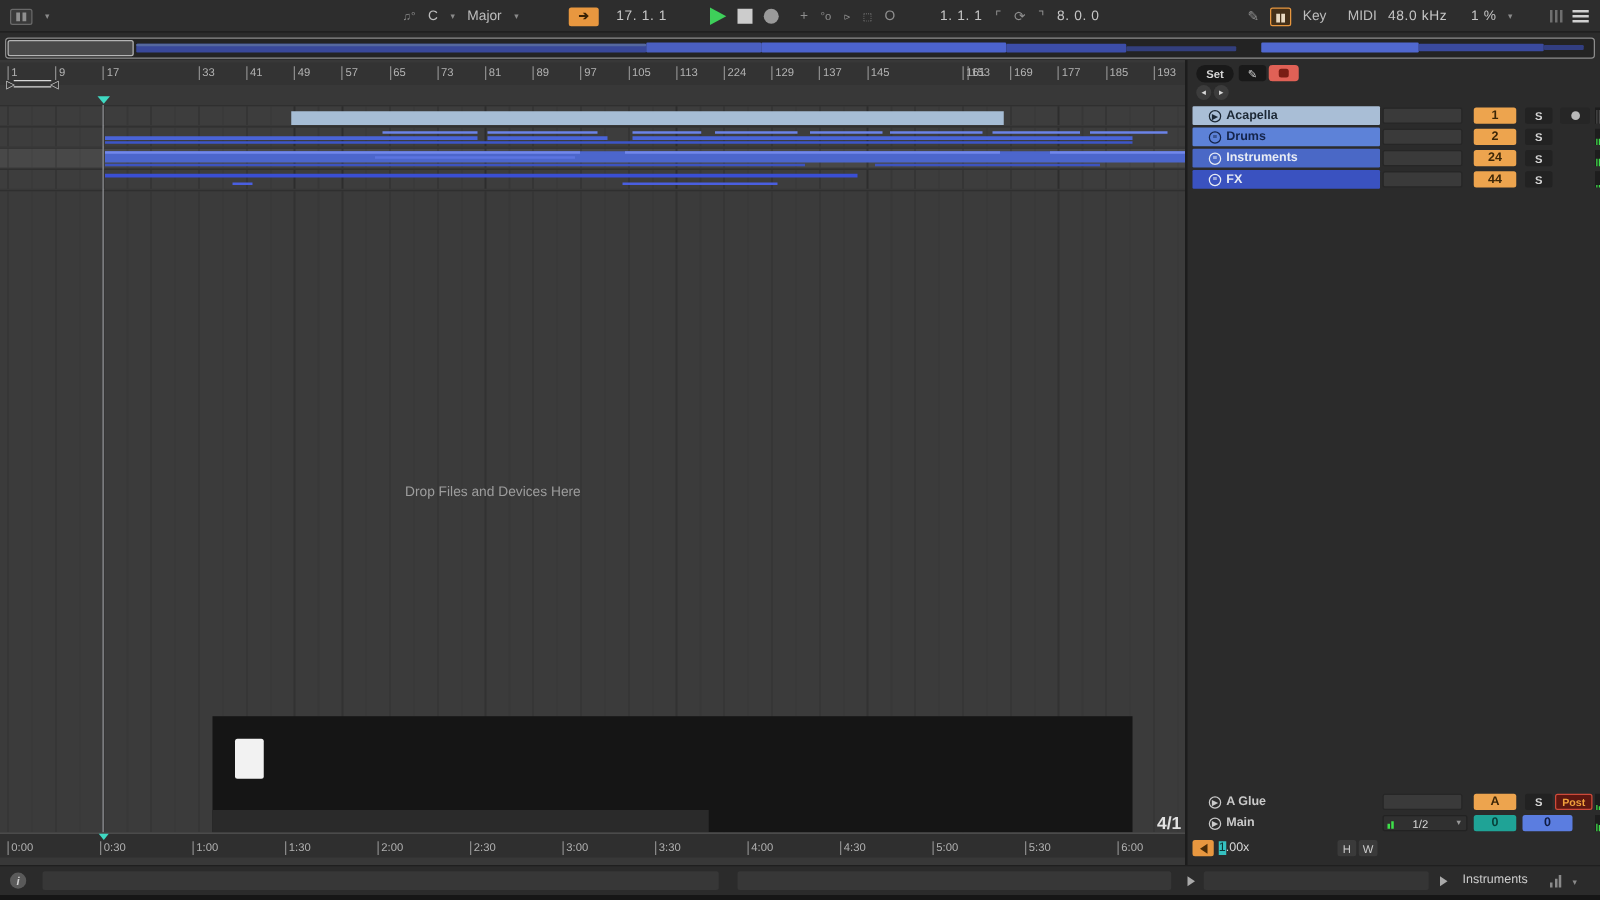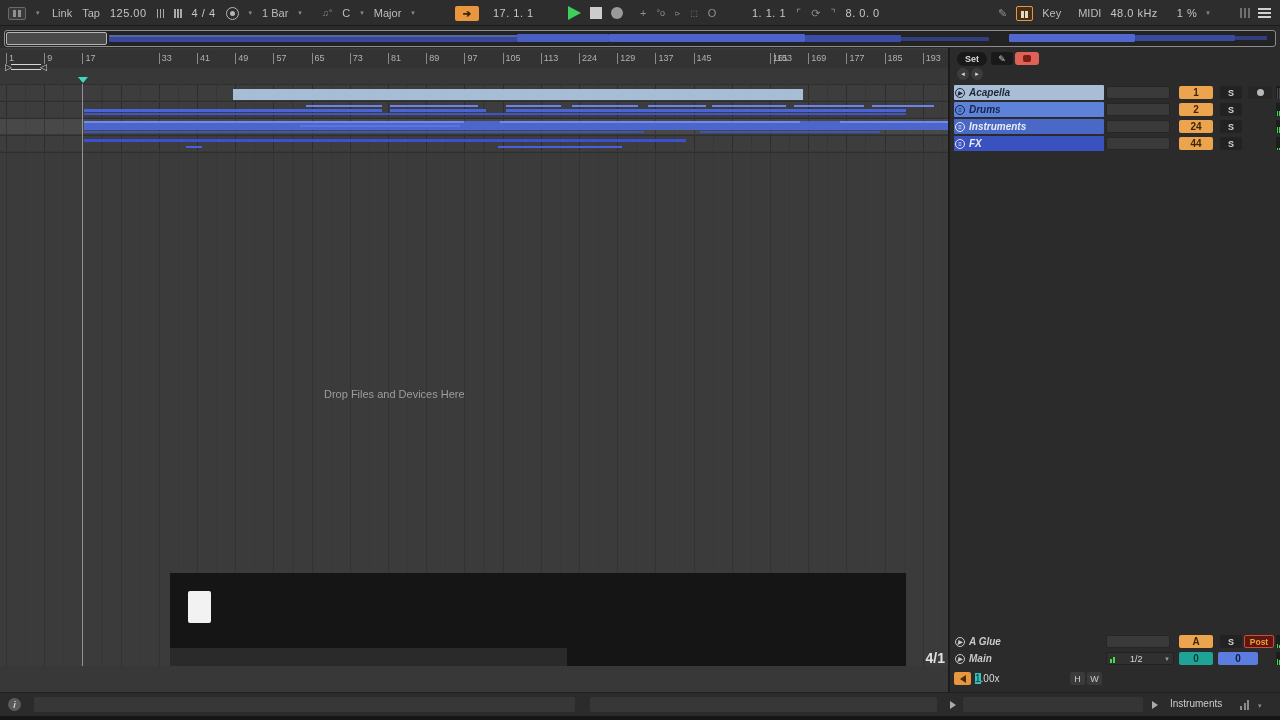--- a/index.html
+++ b/index.html
@@ -97,22 +97,22 @@
           border-radius:7px; padding:2px 8px; }
   .sqbtn { position:absolute; width:22px; height:13px; background:#191919; border-radius:3px;
            color:#cfcfcf; font-size:9px; display:flex; align-items:center; justify-content:center;}
   #red-btn { position:absolute; width:24px; height:13px; background:#e06156; border-radius:3px;
              display:flex; align-items:center; justify-content:center;}
   #red-btn i { width:8px; height:7px; background:#7a1d14; border-radius:2px; display:block;}
   .circbtn { position:absolute; width:12px; height:12px; border-radius:50%; background:#3c3c3c;
              color:#d8d8d8; font-size:7px; display:flex; align-items:center; justify-content:center;}
   .trow { position:absolute; left:0; width:332px; height:16px; }
   .tname { position:absolute; left:4px; top:0; width:150px; height:15px; border-radius:1px;
-           display:flex; align-items:center; gap:4px; padding-left:1px;
-           font-size:10px; font-weight:bold;font-style:italic; }
+           display:flex; align-items:center; gap:4px; padding-left:13px;
+           font-size:10px; font-weight:bold; }
   .foldicon { width:10px; height:10px; border:1px solid currentColor; border-radius:50%;
               font-size:6px; display:flex; align-items:center; justify-content:center; flex:none;}
   .graybox { position:absolute; left:156px; top:1px; width:64px; height:13px; background:#3a3a3a;
              border:1px solid #262626; border-radius:2px; }
   .numbox { position:absolute; left:229px; top:1px; width:34px; height:13px; background:#eda44e;
             color:#3c2607; font-size:10px; font-weight:bold; border-radius:2px;
             display:flex; align-items:center; justify-content:center; }
   .solobox { position:absolute; left:270px; top:1px; width:22px; height:13px; background:#222222;
              color:#d5d5d5; font-size:9px; font-weight:bold; border-radius:2px;
              display:flex; align-items:center; justify-content:center; }
@@ -167,42 +167,20 @@
 <div id="app">
 
   <div id="toolbar" class="abs">
     <div class="tgroup" style="left:8px;">
       <span class="winicon">
           <i></i>
           <i></i>
         </span>
       <span class="ddown">▾</span>
     </div>
-    <div class="tgroup" style="left:52px;">
-      <span class="tbtn">Link</span>
-      <span class="tbtn">Tap</span>
-      <span class="tnum">125.00</span>
-      <span class="nudge">
-          <i style="height:9px"></i>
-          <i style="height:9px"></i>
-          <i style="height:9px"></i>
-        </span>
-      <span class="nudge">
-          <i style="height:9px"></i>
-          <i style="height:9px"></i>
-          <i style="height:9px"></i>
-        </span>
-      <span class="tnum">4 / 4</span>
-      <span class="metro">
-          <i></i>
-        </span>
-      <span class="ddown">▾</span>
-      <span class="tbtn">1 Bar</span>
-      <span class="ddown">▾</span>
-    </div>
     <div class="tgroup" style="left:322px;">
       <span class="ghost" style="font-size:9px">♫°</span>
       <span class="tbtn">C</span>
       <span class="ddown">▾</span>
       <span class="tbtn">Major</span>
       <span class="ddown">▾</span>
     </div>
     <div class="tgroup" style="left:455px; gap:14px;">
       <span class="followbtn">➔</span>
       <span class="tnum">17.  1.  1</span>
@@ -332,20 +310,36 @@
           <div class="clipseg" style="left: 498px; top: 10px; width: 124px; height: 2px; background: rgb(74, 95, 224);"></div>
         </div>
       </div>
     <div id="empty-area"></div>
     <div id="drop-hint">Drop Files and Devices Here</div>
     <div id="overlay-panel"></div>
     <div id="overlay-strip"></div>
     <div id="white-rect"></div>
     <div id="playhead" style="left: 82px;"></div>
     <div id="grid-label">4/1</div>
+    <div id="time-ruler">
+      <div id="time-playhead" style="left: 79px;"></div>
+    <span class="time-label" style="left: 6px;">0:00</span>
+        <span class="time-label" style="left: 80px;">0:30</span>
+        <span class="time-label" style="left: 154px;">1:00</span>
+        <span class="time-label" style="left: 228px;">1:30</span>
+        <span class="time-label" style="left: 302px;">2:00</span>
+        <span class="time-label" style="left: 376px;">2:30</span>
+        <span class="time-label" style="left: 450px;">3:00</span>
+        <span class="time-label" style="left: 524px;">3:30</span>
+        <span class="time-label" style="left: 598px;">4:00</span>
+        <span class="time-label" style="left: 672px;">4:30</span>
+        <span class="time-label" style="left: 746px;">5:00</span>
+        <span class="time-label" style="left: 820px;">5:30</span>
+        <span class="time-label" style="left: 894px;">6:00</span>
+      </div>
   </div>
 
   <div id="panel" class="abs">
     <span class="pill" style="left:7px; top:4px;">Set</span>
     <span class="sqbtn" style="left:41px; top:4px;">✎</span>
     <span id="red-btn" style="left:65px; top:4px;">
         <i></i>
       </span>
     <span class="circbtn" style="left:7px; top:20px;">◂</span>
     <span class="circbtn" style="left:21px; top:20px;">▸</span>

